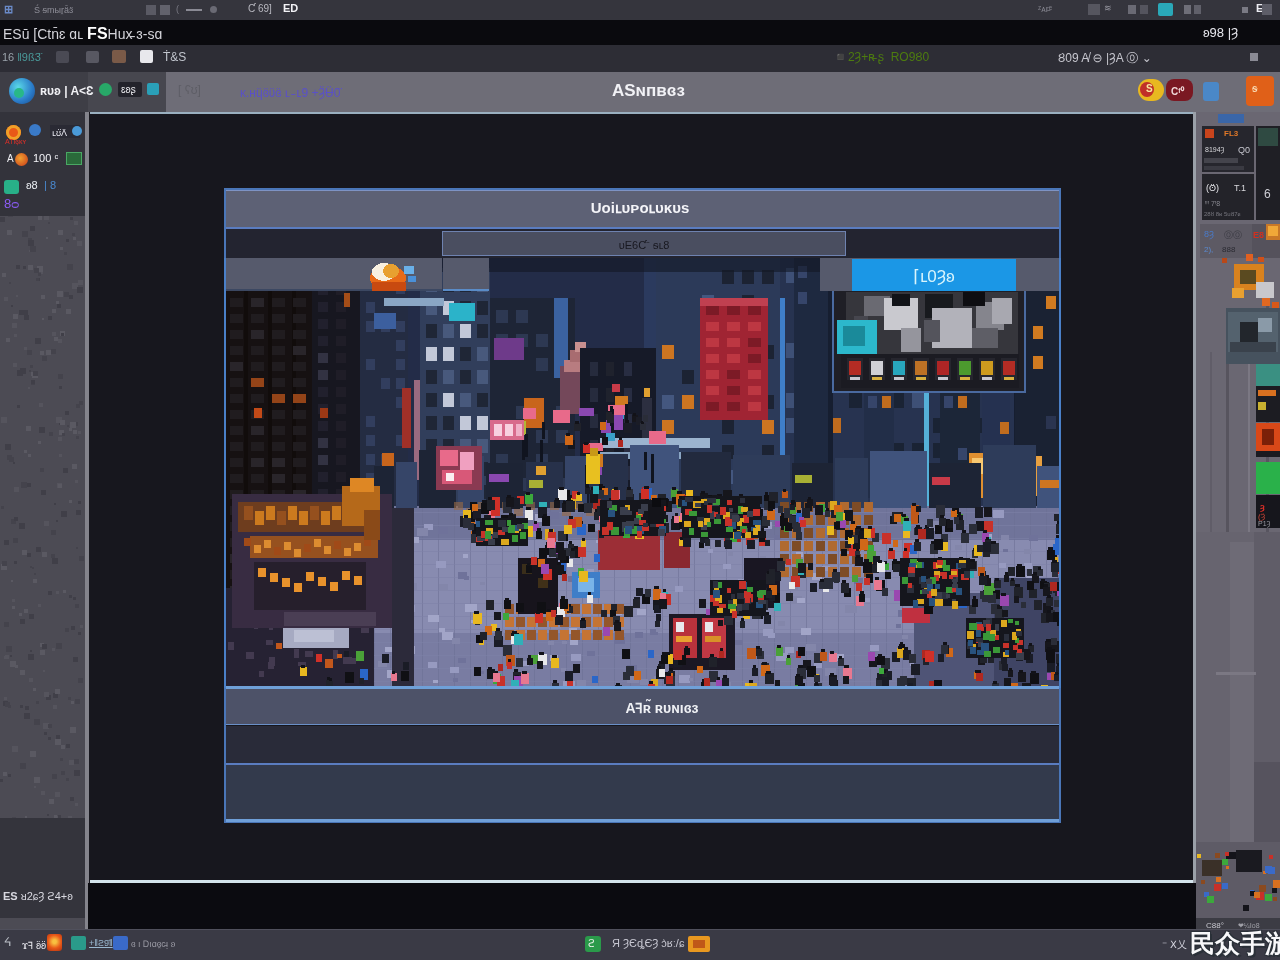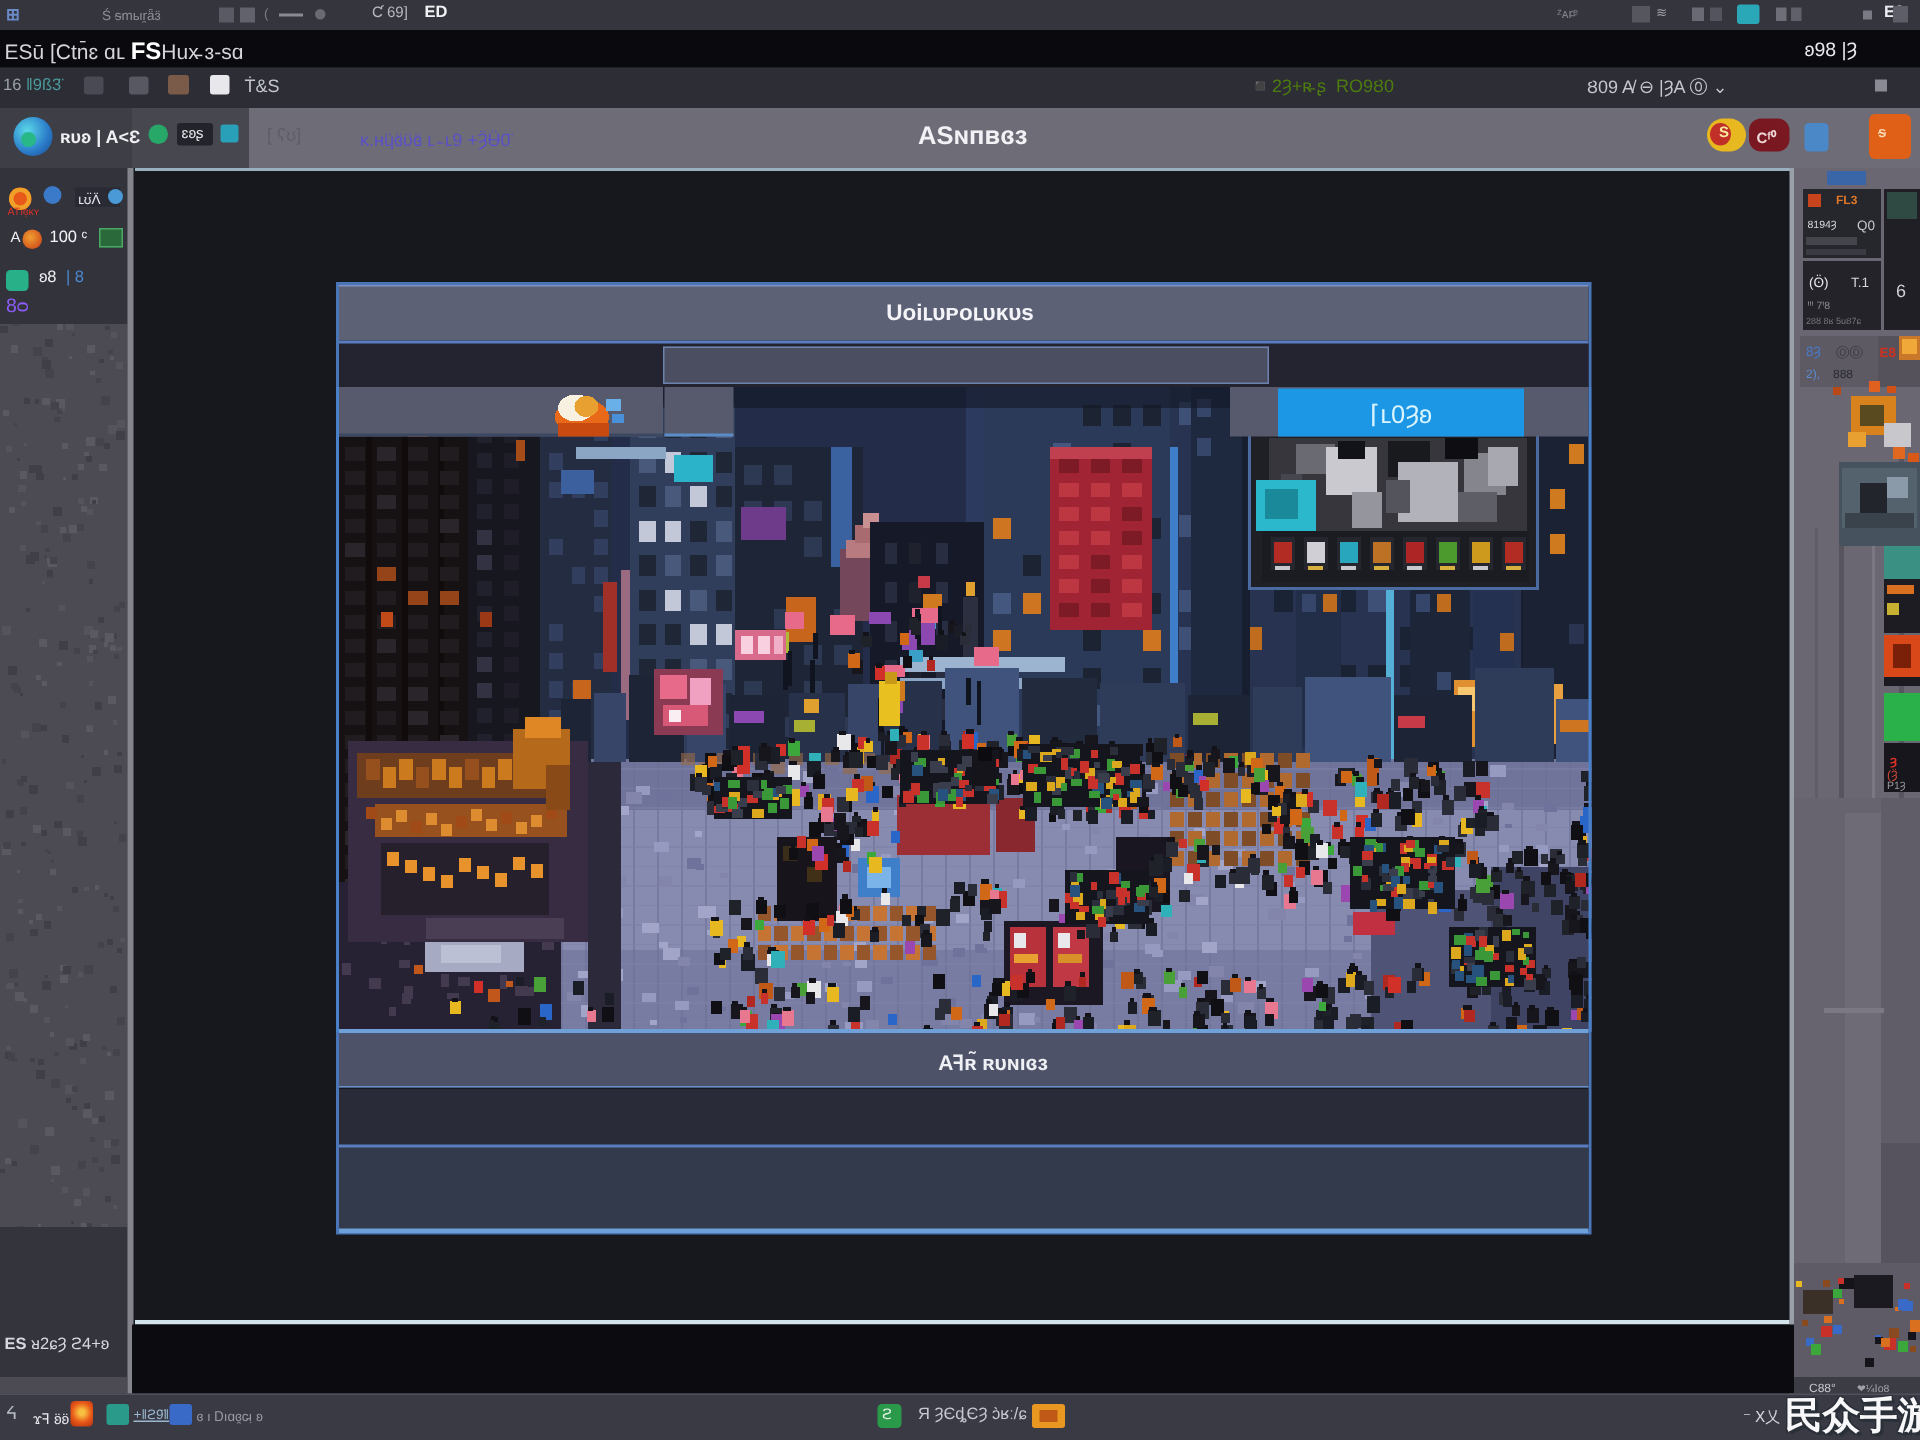--- a/index.html
+++ b/index.html
@@ -6,21 +6,21 @@
   font-family:"Liberation Sans", sans-serif; }
 .abs { position:absolute; }
 #page { position:relative; width:1280px; height:960px; }
 .t { white-space:nowrap; }
 </style></head>
 <body>
 <div id="page">
 
 <div class="abs" style="left:0;top:0;width:1280px;height:20px;background:#35353d;"></div>
 <div class="abs t" style="left:4px;top:3px;font-size:11px;color:#6a8ac8;font-weight:bold;">⊞</div>
-<div class="abs t" style="left:34px;top:5px;font-size:9px;color:#8f8f99;margin-left:34px;">Ś ᵴmыr̯ǟɜ̈</div>
+<div class="abs t" style="left:34px;top:5px;font-size:9px;color:#8f8f99;">Ś ᵴmыr̯ǟɜ̈</div>
 <div class="abs" style="left:146px;top:5px;width:10px;height:10px;background:#5a5a64;"></div>
 <div class="abs" style="left:160px;top:5px;width:10px;height:10px;background:#62626c;"></div>
 <div class="abs t" style="left:176px;top:4px;font-size:9px;color:#7a7a84;">(</div>
 <div class="abs" style="left:186px;top:9px;width:16px;height:2px;background:#8a8a94;"></div>
 <div class="abs" style="left:210px;top:6px;width:7px;height:7px;background:#6a6a74;border-radius:50%;"></div>
 <div class="abs t" style="left:248px;top:3px;font-size:10px;color:#b8b8c0;">Ƈ 69]</div>
 <div class="abs t" style="left:283px;top:2px;font-size:11px;color:#f2f2f6;font-weight:bold;">ED</div>
 <div class="abs t" style="left:1038px;top:4px;font-size:9px;color:#84848e;">ᶻᴀr̵ᵉ</div>
 <div class="abs" style="left:1088px;top:4px;width:12px;height:11px;background:#56565f;"></div>
 <div class="abs t" style="left:1104px;top:3px;font-size:9px;color:#9a9aa4;">≋</div>
@@ -465,20 +465,21 @@
 <div class="abs" style="left:1246px;top:76px;width:28px;height:30px;background:#e06018;border-radius:4px;"></div>
 <div class="abs t" style="left:1252px;top:83px;font-size:10px;color:#f8d8b0;font-weight:bold;">ᵴ</div>
 
 <div class="abs" style="left:224px;top:188px;width:837px;height:635px;border:2px solid #4a76b8;background:#17171e;"></div>
 
 <div class="abs" style="left:226px;top:190px;width:833px;height:37px;background:#5d6175;border-top:1px solid #7e93c4;"></div>
 <div class="abs t" style="left:0;top:197px;width:1280px;text-align:center;font-size:15px;font-weight:bold;color:#f4f4f8;">Uoiⳑᴜᴘoⳑᴜĸᴜs</div>
 
 <div class="abs" style="left:226px;top:227px;width:833px;height:31px;background:#232430;border-top:2px solid #5a7cc0;"></div>
 <div class="abs" style="left:442px;top:231px;width:404px;height:25px;background:#4a4e60;border:1px solid #6e82b0;"></div>
+<div class="abs t" style="left:442px;top:237px;width:404px;text-align:center;font-size:11px;color:#181820;">ᴜE6Ƈ⁻ ᵴⳑ8</div>
 
 <div class="abs" style="left:224px;top:258px;width:837px;height:430px;"><svg width="837" height="430" viewBox="0 0 837 430" shape-rendering="crispEdges">
         <rect x="0" y="0" width="837" height="430" fill="#232c48"></rect>
         <rect x="420" y="0" width="417" height="240" fill="#2b3a5e"></rect>
         <rect x="580" y="0" width="257" height="130" fill="#2e4066"></rect>
         <rect x="0" y="0" width="88" height="430" fill="#0d0e13"></rect>
         <rect x="20" y="0" width="4" height="430" fill="#070709"></rect>
         <rect x="44" y="0" width="4" height="430" fill="#070709"></rect>
         <rect x="68" y="0" width="4" height="430" fill="#070709"></rect>
         <rect x="6" y="8" width="13" height="9" fill="#1c1d26"></rect>

